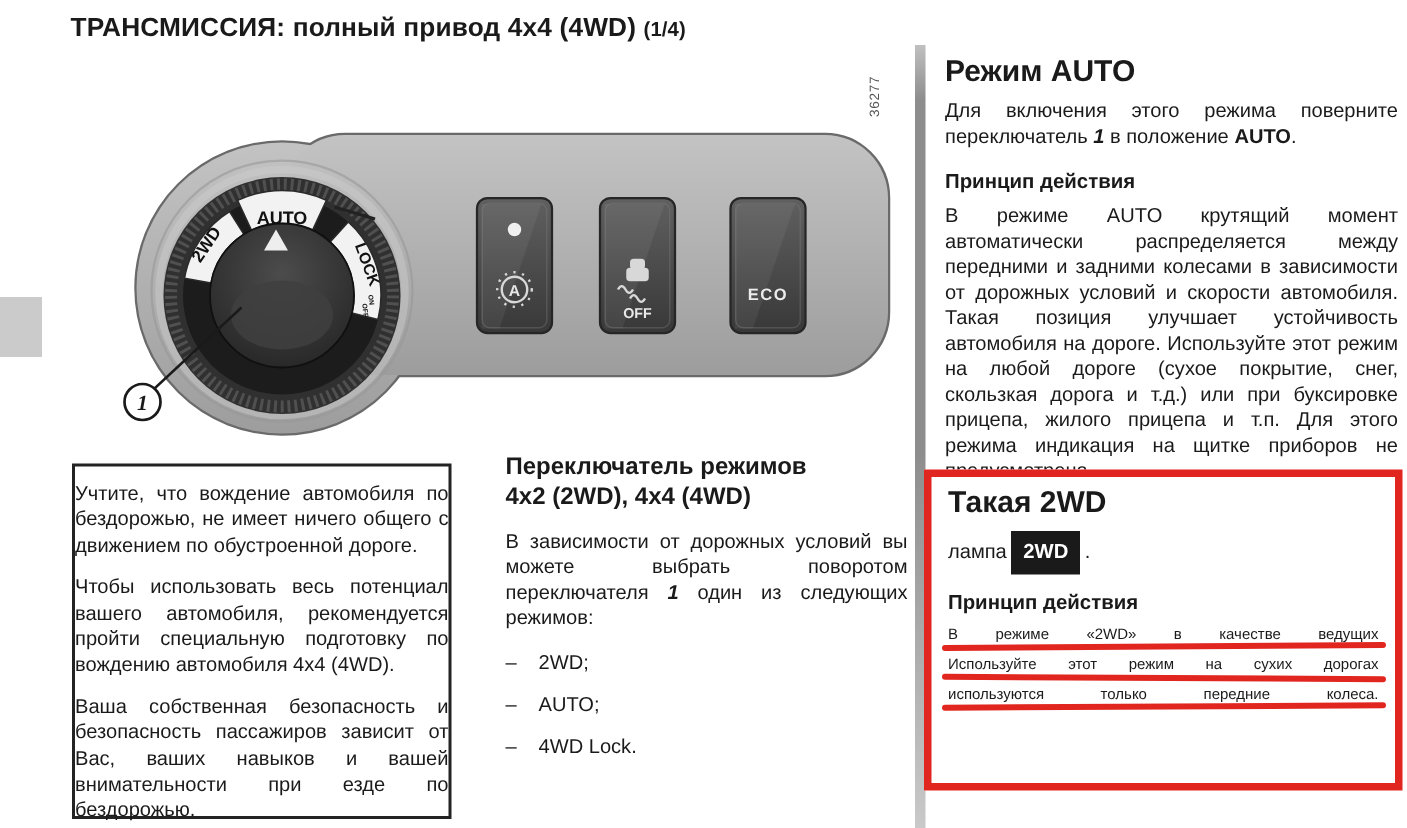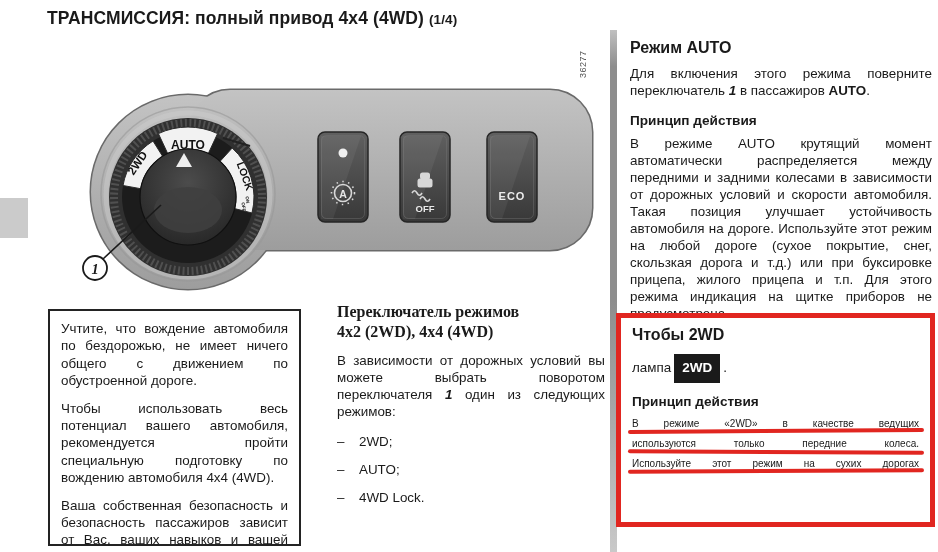--- a/index.html
+++ b/index.html
@@ -8,35 +8,35 @@
   
   .title{position:absolute;left:47px;top:8px;font-weight:700;font-size:17.5px;letter-spacing:.1px;text-align:right;}
   .title .part{font-size:13.5px;}
   
   .figure{position:absolute;left:45px;top:42px;width:565px;height:262px;}
   .ref-num{position:absolute;left:578px;top:78px;transform:rotate(-90deg);transform-origin:left top;
            font-size:9px;color:#555;letter-spacing:.5px;}
   .side-tab{position:absolute;left:0;top:198px;width:28px;height:40px;background:#cbcbcb;}
   
   .warnbox{position:absolute;left:48px;top:309px;width:253px;height:237px;border:2px solid #232323;
-           box-sizing:border-box;padding:9px 11px;}
+           box-sizing:border-box;padding:9px 0;}
   .warnbox p{margin:0 0 10px 0;font-size:13.4px;line-height:17.4px;text-align:justify;}
   
   .midcol{position:absolute;left:337px;top:302px;width:268px;}
-  .midcol h2{margin:0;font-size:16px;line-height:19.5px;font-weight:700;font-family:Liberation Serif, serif;}
+  .midcol h2{margin:0;font-size:16px;line-height:19.5px;font-weight:700;}
   .midcol .intro{margin:11px 0 0 0;font-size:13.4px;line-height:17px;text-align:justify;}
   .modelist{margin:13px 0 0 0;padding:0;list-style:none;}
   .modelist li{display:flex;font-size:13.4px;line-height:17px;margin-bottom:11px;}
   .modelist .dash{width:22px;flex:none;}
   
   .vdivider{position:absolute;left:610px;top:30px;width:7px;height:522px;
             background:linear-gradient(180deg,#c0c0c0 0%,#8d8d8d 7%,#8d8d8d 52%,#c9c9c9 100%);}
   
   .rightcol{position:absolute;left:630px;top:38px;width:302px;}
-  .rightcol h2,.redbox h2{margin:0;font-size:16px;line-height:20px;font-weight:700;}
+  .rightcol h2,.redbox h2{margin:0;font-size:20px;line-height:20px;font-weight:700;}
   .rightcol .para,.redbox .para{margin:7px 0 0 0;font-size:13.4px;line-height:17px;text-align:justify;}
   .subhead{margin:14px 0 0 0;font-size:13.6px;font-weight:700;}
   .num{font-weight:700;font-style:italic;}
   .b{font-weight:700;}
   
   .redbox{position:absolute;left:616px;top:313px;width:319px;height:214px;border:5px solid #e12620;
           box-sizing:border-box;background:#ffffff;padding:7px 11px;}
   .badge-row{margin-top:9px;font-size:13.4px;line-height:22px;}
   .badge{display:inline-block;background:#1a1a1a;color:#ffffff;font-weight:700;font-size:13.5px;
          padding:3px 8px 4px 8px;margin:0 3px 0 3px;vertical-align:middle;}
@@ -180,29 +180,29 @@
           <span class="dash">–</span>
           <span>4WD Lock.</span>
         </li>
     </ul>
   </div>
 
   <div class="vdivider"></div>
 
   <div class="rightcol">
     <h2>Режим AUTO</h2>
-    <p class="para"><span>Для включения этого режима поверните переключатель </span><span class="num">1</span><span> в пассажиров </span><span class="b">AUTO</span><span>.</span></p>
+    <p class="para"><span>Для включения этого режима поверните переключатель </span><span class="num">1</span><span> в положение </span><span class="b">AUTO</span><span>.</span></p>
     <p class="subhead">Принцип действия</p>
     <p class="para">В режиме AUTO крутящий момент автоматически распределяется между передними и задними колесами в зависимости от дорожных условий и скорости автомобиля. Такая позиция улучшает устойчивость автомобиля на дороге. Используйте этот режим на любой дороге (сухое покрытие, снег, скользкая дорога и т.д.) или при буксировке прицепа, жилого прицепа и т.п. Для этого режима индикация на щитке приборов не предусмотрена.</p>
   </div>
 
   <div class="redbox">
-    <h2>Чтобы 2WD</h2>
+    <h2>Такая 2WD</h2>
     <div class="badge-row"><span>лампа</span><span class="badge">2WD</span><span>.</span></div>
     <p class="subhead2">Принцип действия</p>
     <div class="ulines">
       <div class="uline stretch">В режиме «2WD» в качестве ведущих</div>
+      <div class="uline stretch">Используйте этот режим на сухих дорогах</div>
       <div class="uline stretch">используются только передние колеса.</div>
-      <div class="uline stretch">Используйте этот режим на сухих дорогах</div>
     </div>
   </div>
 
 </div>
 
 </body></html>

